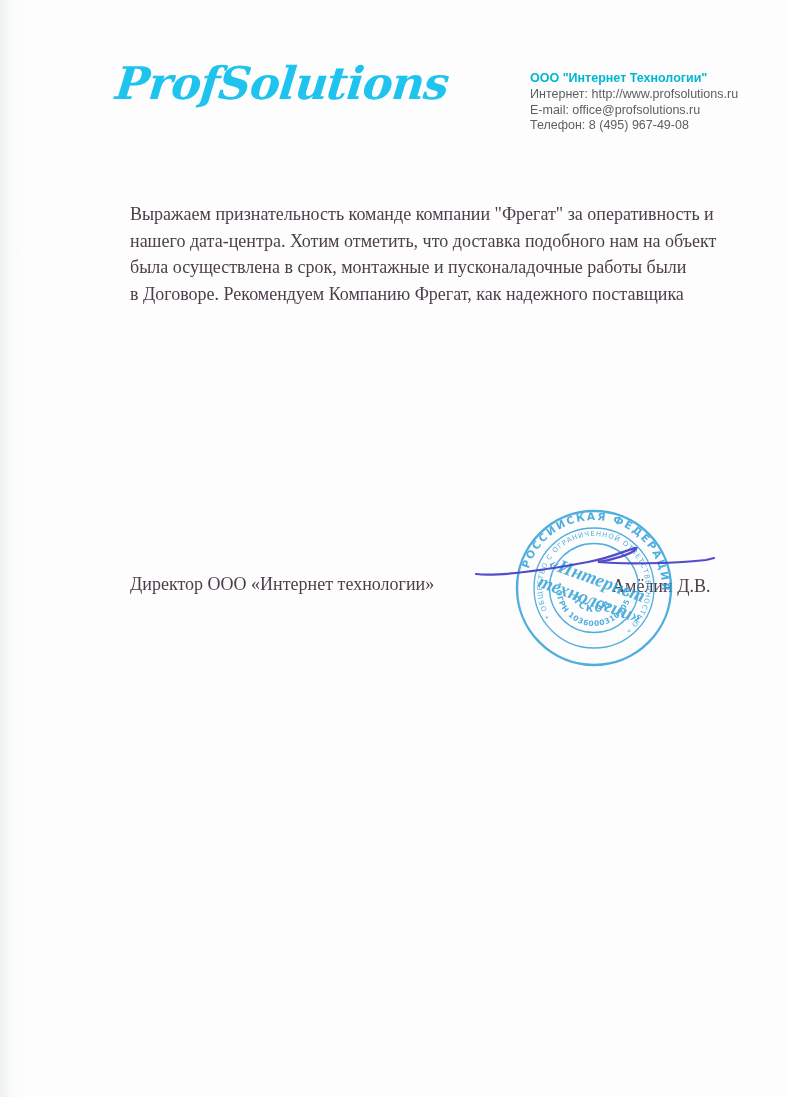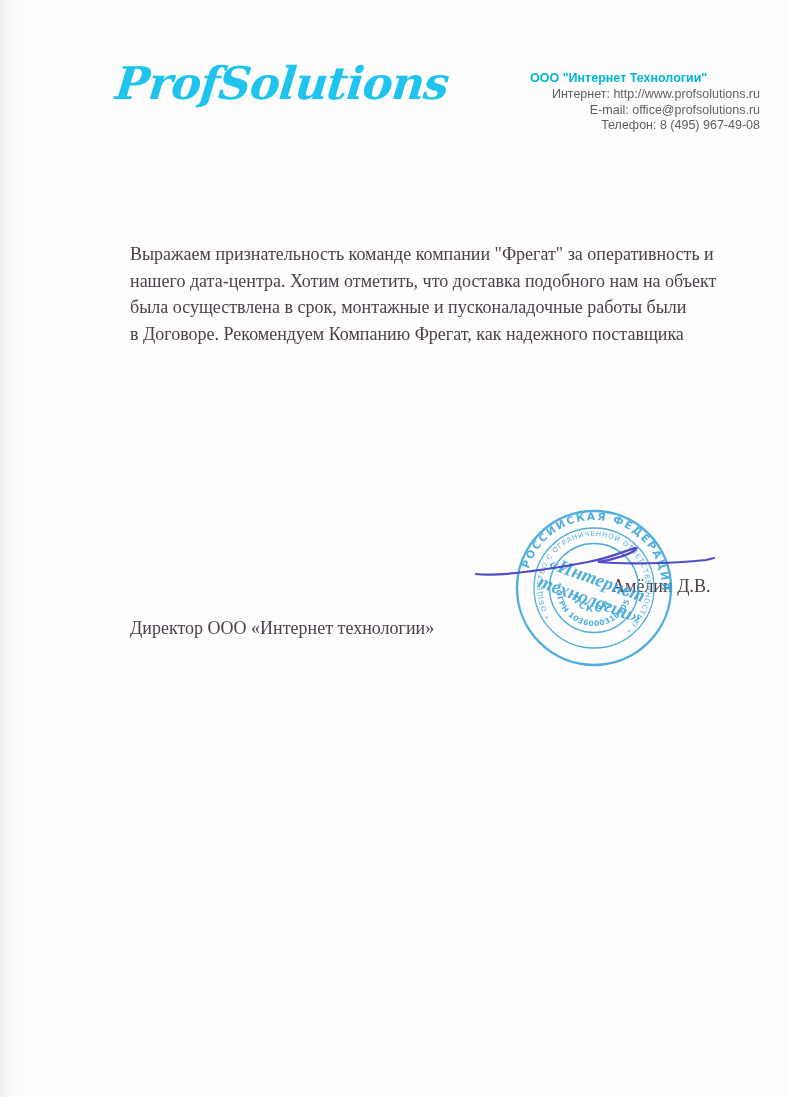--- a/index.html
+++ b/index.html
@@ -13,31 +13,30 @@
     font-family:"DejaVu Serif",serif;font-style:italic;font-weight:bold;
     font-size:45px;letter-spacing:-1px;color:#1ec4ee;transform:skewX(-6deg);
     white-space:nowrap;
   }
   .contact{
     position:absolute;left:530px;top:71px;width:230px;
     font-family:"Liberation Sans",sans-serif;font-size:12.5px;line-height:15.4px;
     color:#5e5e5e;
   }
   .company-name{color:#00b7d0;font-weight:bold;margin-bottom:1px;white-space:nowrap;}
-  .contact-line{white-space:nowrap;text-align:right;}
+  .contact-line{white-space:nowrap;}
   .body-lines{
     position:absolute;left:130px;top:201px;
     font-family:"Liberation Serif",serif;font-size:18px;line-height:26.6px;
     color:#4b3e49;
-    margin-top:40px;
   }
   .body-line{white-space:nowrap;}
   .sig-title{
     position:absolute;left:130px;top:574px;
-    font-family:"Liberation Serif",serif;font-size:18px;color:#4b3e49;white-space:nowrap;margin-top:44px;
+    font-family:"Liberation Serif",serif;font-size:18px;color:#4b3e49;white-space:nowrap;
   }
   .sig-name{
     position:absolute;left:612px;top:576px;
     font-family:Liberation Serif, serif;font-size:18px;color:#4b3e49;white-space:nowrap;
   }
   .stamp{position:absolute;left:506px;top:500px;opacity:.84;}
   .signature{position:absolute;left:440px;top:528px;opacity:.95;}
   .st-outer{font-family:"DejaVu Sans",sans-serif;font-size:10.5px;font-weight:bold;letter-spacing:1.8px;}
   .st-mid{font-family:"DejaVu Sans",sans-serif;font-size:6.8px;letter-spacing:1px;}
   .st-ogrn{font-family:"DejaVu Sans",sans-serif;font-size:7.5px;font-weight:bold;letter-spacing:.6px;}

